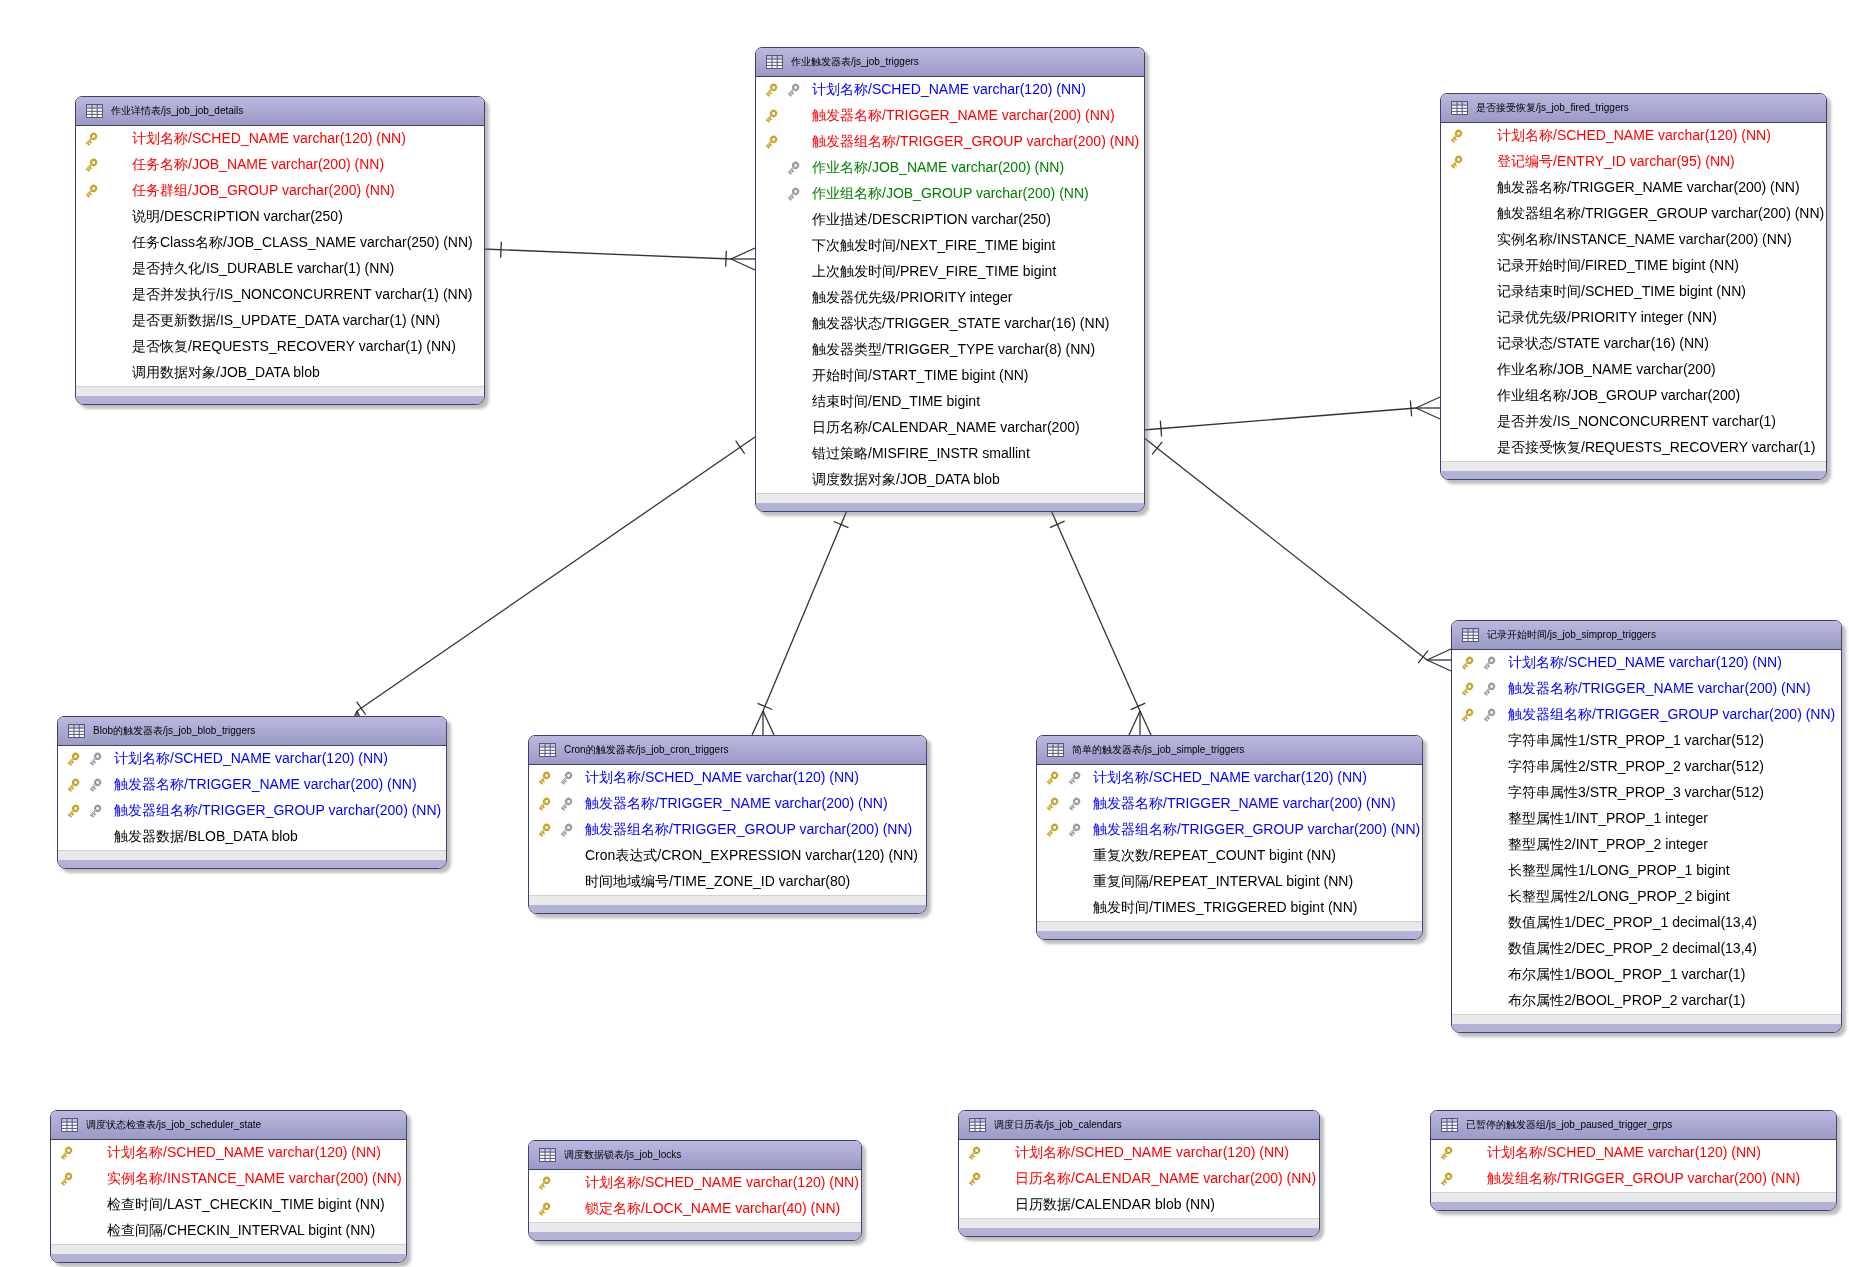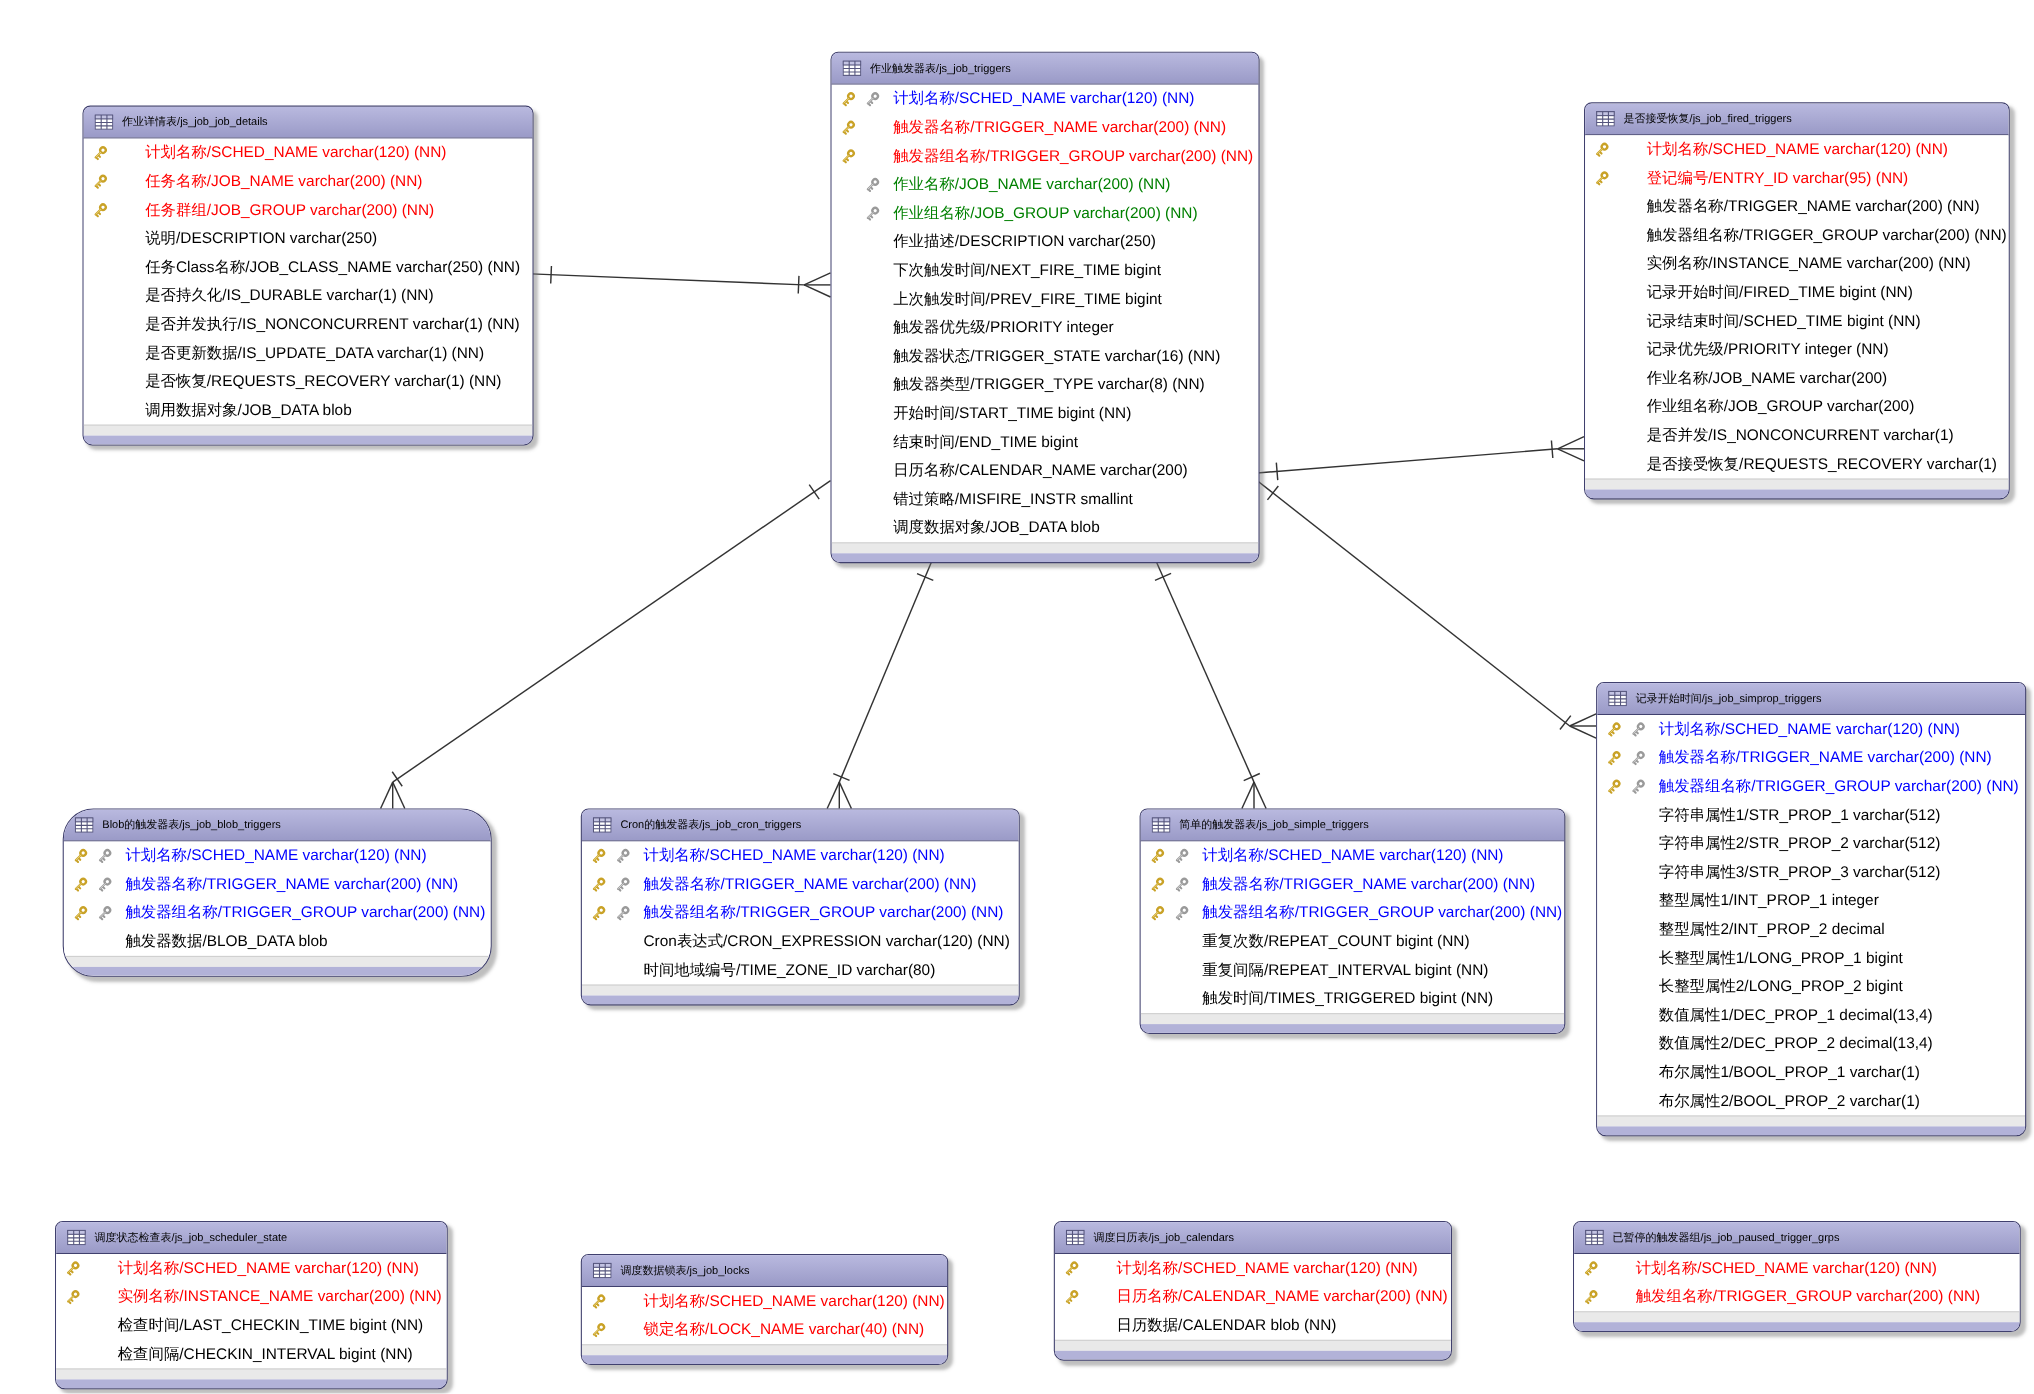--- a/index.html
+++ b/index.html
@@ -316,36 +316,39 @@
         <div class="ent-row c-field">
           <span>记录开始时间/FIRED_TIME bigint (NN)</span>
         </div>
         <div class="ent-row c-field">
           <span>记录结束时间/SCHED_TIME bigint (NN)</span>
         </div>
         <div class="ent-row c-field">
           <span>记录优先级/PRIORITY integer (NN)</span>
         </div>
         <div class="ent-row c-field">
+          <span>记录状态/STATE varchar(16) (NN)</span>
+        </div>
+        <div class="ent-row c-field">
           <span>作业名称/JOB_NAME varchar(200)</span>
         </div>
         <div class="ent-row c-field">
           <span>作业组名称/JOB_GROUP varchar(200)</span>
         </div>
         <div class="ent-row c-field">
           <span>是否并发/IS_NONCONCURRENT varchar(1)</span>
         </div>
         <div class="ent-row c-field">
           <span>是否接受恢复/REQUESTS_RECOVERY varchar(1)</span>
         </div>
       </div>
       <div class="ent-footer"></div>
       <div class="ent-footer2"></div>
     </div>
-    <div class="ent" style="left: 57px; top: 735px; width: 388px; border-radius: 28px;">
+    <div class="ent" style="left: 57px; top: 716px; width: 388px;">
       <div class="ent-header">
         <span class="ticon">
           <svg width="17" height="14" viewBox="0 0 17 14">
             <rect x="0.5" y="0.5" width="16" height="13" fill="#ffffff" stroke="#55557d"></rect>
             <rect x="0.5" y="0.5" width="16" height="3.6" fill="#c3c3e2" stroke="#55557d"></rect>
             <path d="M6 0.5 V13.5 M11.2 0.5 V13.5 M0.5 7.3 H16.5 M0.5 10.4 H16.5" stroke="#55557d" fill="none"></path>
           </svg>
         </span>
         <span>Blob的触发器表/js_job_blob_triggers</span>
       </div>
@@ -674,21 +677,21 @@
         <div class="ent-row c-field">
           <span>字符串属性2/STR_PROP_2 varchar(512)</span>
         </div>
         <div class="ent-row c-field">
           <span>字符串属性3/STR_PROP_3 varchar(512)</span>
         </div>
         <div class="ent-row c-field">
           <span>整型属性1/INT_PROP_1 integer</span>
         </div>
         <div class="ent-row c-field">
-          <span>整型属性2/INT_PROP_2 decimal</span>
+          <span>整型属性2/INT_PROP_2 integer</span>
         </div>
         <div class="ent-row c-field">
           <span>长整型属性1/LONG_PROP_1 bigint</span>
         </div>
         <div class="ent-row c-field">
           <span>长整型属性2/LONG_PROP_2 bigint</span>
         </div>
         <div class="ent-row c-field">
           <span>数值属性1/DEC_PROP_1 decimal(13,4)</span>
         </div>

